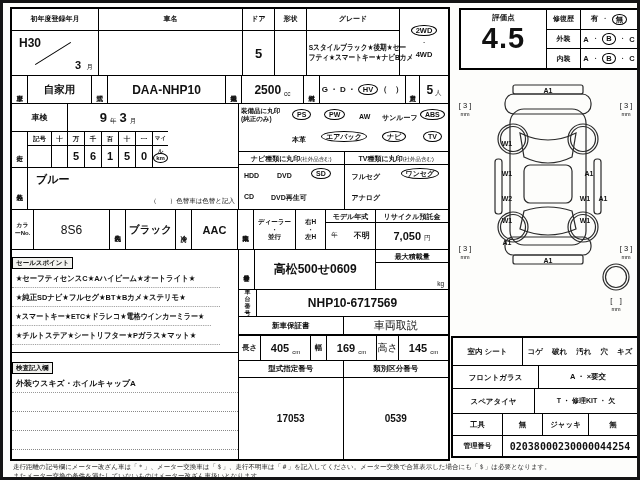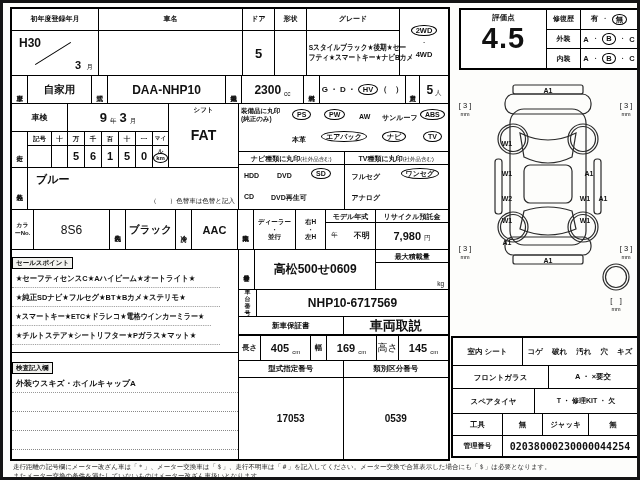--- a/index.html
+++ b/index.html
@@ -82,21 +82,21 @@
       </div>
     </div>
 
     <div class="row bT" style="height:28px">
       <div class="vlabel bR" style="width:16px">車歴</div>
       <div class="ctr bR" style="width:64px;font-size:10.5px;font-weight:bold">自家用</div>
       <div class="vlabel bR" style="width:16px">型式</div>
       <div class="ctr bR" style="width:118px;font-size:12px;font-weight:bold">DAA-NHP10</div>
       <div class="vlabel bR" style="width:16px">排気量</div>
       <div class="cell bR ctr" style="width:62px">
-        <span style="font-size:12px;font-weight:bold">2300</span>
+        <span style="font-size:12px;font-weight:bold">2500</span>
         <span style="font-size:6.5px;margin:8px 0 0 3px">cc</span>
       </div>
       <div class="vlabel bR" style="width:16px">燃料</div>
       <div class="cell bR ctr" style="width:86px;font-size:8px;font-weight:bold;gap:1px">
         <span>G</span>
           <span class="dot">・</span>
         <span>D</span>
           <span class="dot">・</span>
         <span class="circ" style="font-size:7.5px">HV</span>
         <span>（　）</span>
@@ -141,24 +141,20 @@
                   <div style="width:17px">5</div>
                   <div style="width:17px">6</div>
                   <div style="width:17px">1</div>
                   <div style="width:17px">5</div>
                   <div style="width:17px">0</div>
                   <div style="width:15px"><span class="circ" style="font-size:6px;padding:1px 2px">km</span></div>
                 </div>
               </div>
             </div>
           </div>
-          <div class="bL" style="width:70px;position:relative">
-            <div style="font-size:6.5px;font-weight:bold;text-align:center;padding-top:2px">シフト</div>
-            <div class="ctr" style="height:40px;font-size:14px;font-weight:bold">FAT</div>
-          </div>
         </div>
         <div class="row" style="height:41px">
           <div class="vlabel bR" style="width:16px">外装色</div>
           <div style="width:210px;position:relative">
             <div style="position:absolute;left:8px;top:4px;font-size:11px;font-weight:bold">ブルー</div>
             <div style="position:absolute;right:3px;bottom:3px;font-size:6.5px">（　　）色替車は色替と記入</div>
           </div>
         </div>
       </div>
 
@@ -222,21 +218,21 @@
       <div class="bR" style="width:50px">
         <div class="subhdr">モデル年式</div>
         <div class="ctr" style="height:25px;gap:16px">
           <span style="font-size:6.5px">年</span>
           <span style="font-size:8px;font-weight:bold">不明</span>
         </div>
       </div>
       <div style="width:72px">
         <div class="subhdr">リサイクル預託金</div>
         <div class="ctr" style="height:25px;gap:3px">
-          <span style="font-size:11px;font-weight:bold">7,980</span>
+          <span style="font-size:11px;font-weight:bold">7,050</span>
           <span style="font-size:6.5px;margin-top:6px">円</span>
         </div>
       </div>
     </div>
 
     <div class="row bT" style="flex:1">
 
       <div style="width:226px;display:flex;flex-direction:column">
         <div class="bB" style="height:103px;padding-top:1px">
           <span class="tag">セールスポイント</span>
@@ -262,21 +258,21 @@
             <div class="subhdr">最大積載量</div>
             <div style="position:absolute;right:4px;bottom:2px;font-size:6.5px">kg</div>
           </div>
         </div>
         <div class="row bB" style="height:27px">
           <div class="bR ctr" style="width:18px;font-size:6px;font-weight:bold;word-break:break-all;line-height:1.2;padding:0 3px;text-align:center">車台番号</div>
           <div class="ctr" style="flex:1;font-size:12px;font-weight:bold">NHP10-6717569</div>
         </div>
         <div class="row bB" style="height:18px">
           <div class="ctr bR" style="width:105px;font-size:7.5px;font-weight:bold">新車保証書</div>
-          <div class="ctr" style="width:105px;font-size:13px;font-weight:bold">車両取説</div>
+          <div class="ctr" style="width:105px;font-size:11px;font-weight:normal">車両取説</div>
         </div>
         <div class="row bT" style="height:25px">
           <div class="ctr bR" style="width:22px;font-size:7.5px;font-weight:bold">長さ</div>
           <div class="ctr bR" style="width:50px;gap:3px">
             <span style="font-size:11px;font-weight:bold">405</span>
             <span style="font-size:6px;margin-top:7px">cm</span>
           </div>
           <div class="ctr bR" style="width:16px;font-size:7.5px;font-weight:bold">幅</div>
           <div class="ctr bR" style="width:50px;gap:3px">
             <span style="font-size:11px;font-weight:bold">169</span>
@@ -392,21 +388,21 @@
       <div class="condlab" style="width:70px">室内 シート</div>
       <div style="flex:1;display:flex;align-items:center;justify-content:space-around;font-size:7.5px;font-weight:bold">
         <span>コゲ</span>
         <span>破れ</span>
         <span>汚れ</span>
         <span>穴</span>
         <span>キズ</span>
       </div>
     </div>
     <div class="condrow" style="height:23px">
-      <div class="condlab" style="width:96px">フロントガラス</div>
+      <div class="condlab" style="width:86px">フロントガラス</div>
       <div class="ctr" style="flex:1;font-size:7.5px;font-weight:bold">A ・ ×要交</div>
     </div>
     <div class="condrow" style="height:25px">
       <div class="condlab" style="width:82px">スペアタイヤ</div>
       <div class="ctr" style="flex:1;font-size:7px;font-weight:bold">T ・ 修理KIT ・ 欠</div>
     </div>
     <div class="condrow" style="height:22px">
       <div class="condlab" style="width:50px">工具</div>
       <div class="ctr bR" style="width:40px;font-size:7.5px;font-weight:bold">無</div>
       <div class="condlab" style="width:46px">ジャッキ</div>

